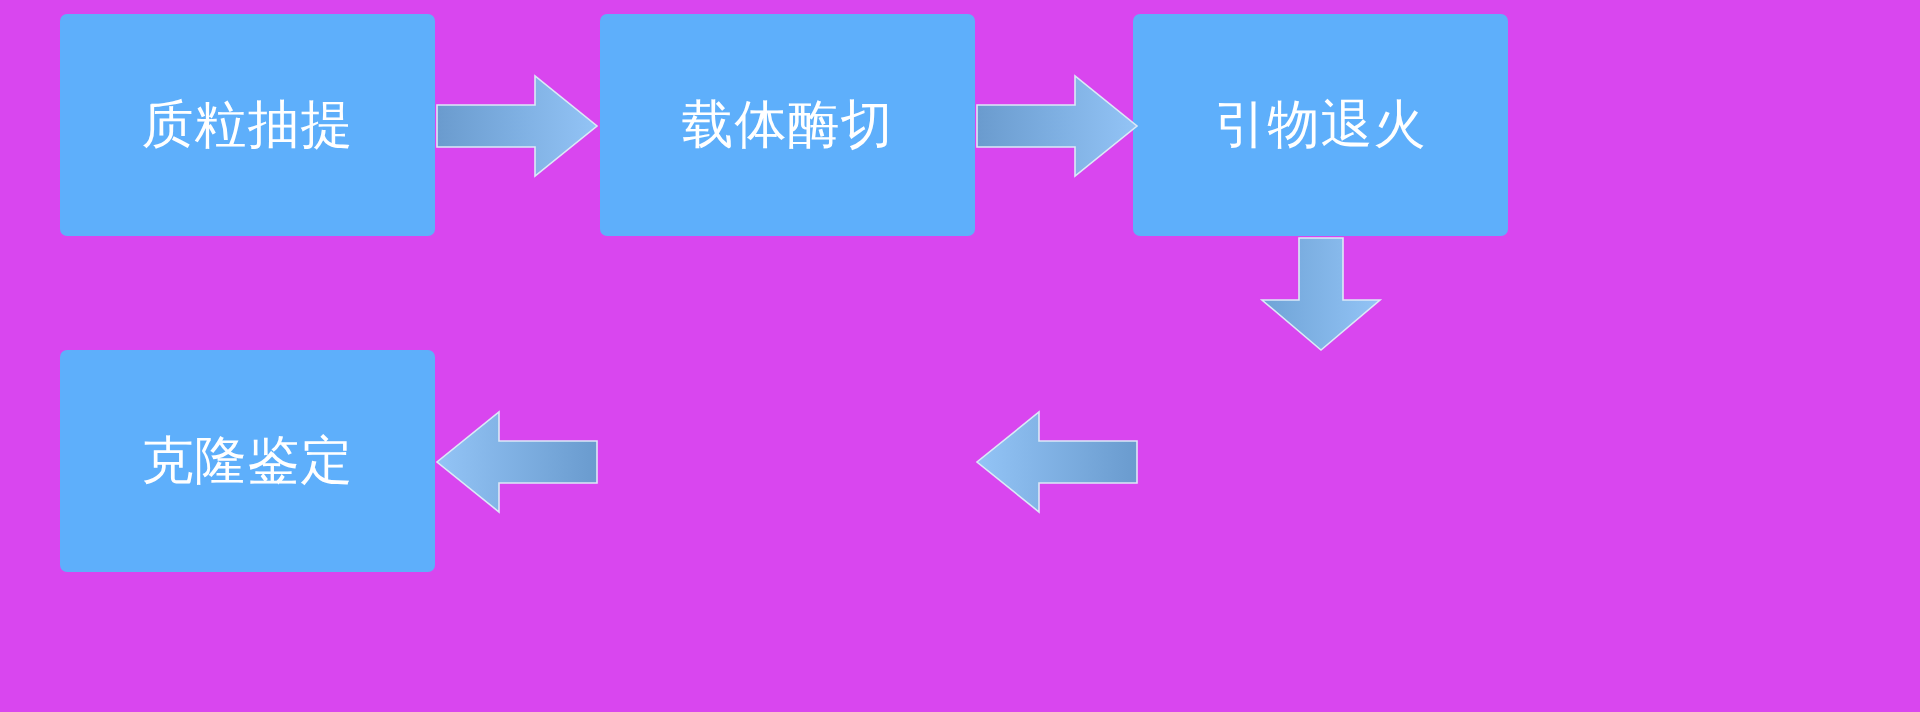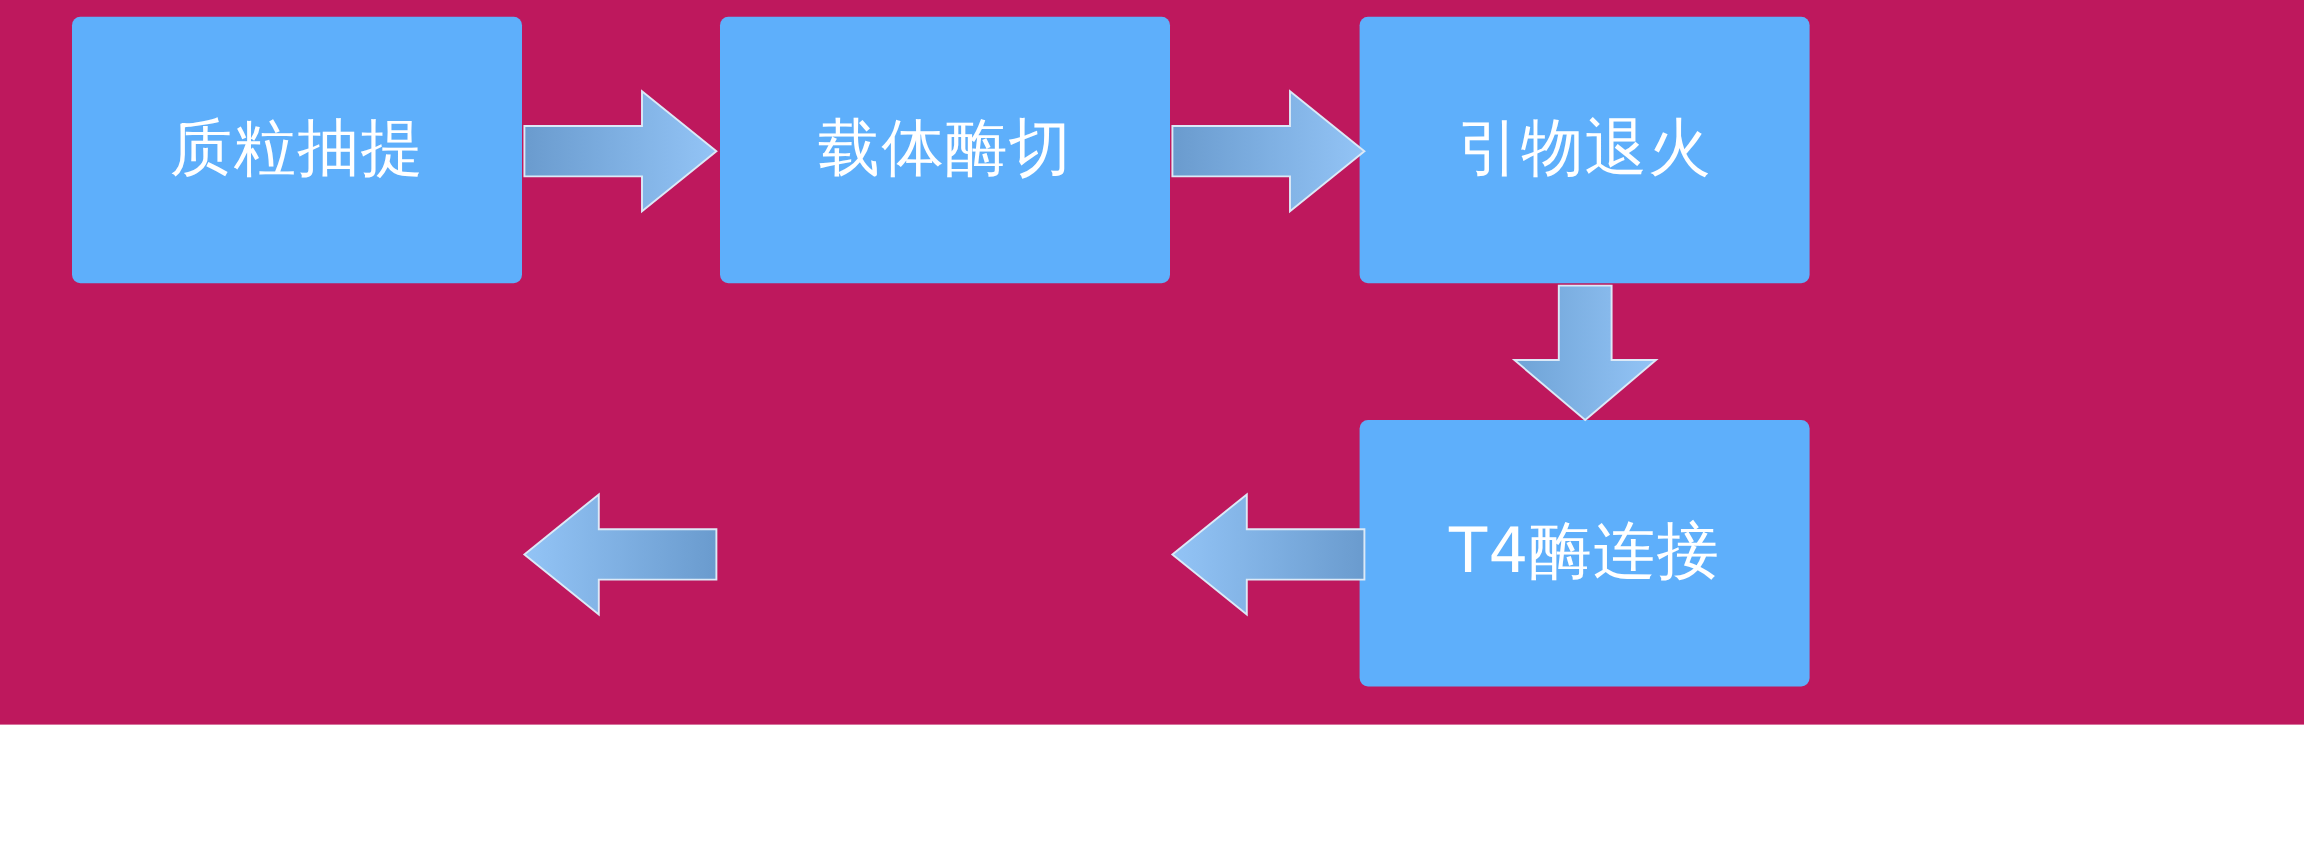--- a/index.html
+++ b/index.html
@@ -7,22 +7,22 @@
     margin: 0;
     padding: 0;
     background: #ffffff;
   }
   body {
     font-family: "DejaVu Sans", "Liberation Sans", sans-serif;
   }
   #canvas {
     position: relative;
     width: 1920px;
-    height: 604px;
-    background: #be185d;
+    height: 712px;
+    background: #d946ef;
     overflow: hidden;
   }
   .node {
     position: absolute;
     background: #5EAFFB;
     border-radius: 7px;
     display: flex;
     align-items: center;
     justify-content: center;
     box-sizing: border-box;
@@ -57,25 +57,25 @@
   </div>
 
   <div class="node" style="left:1133px; top:14px; width:375px; height:222px;">
     <span class="node-label">引物退火</span>
   </div>
 
   <div class="node" style="left:600px; top:14px; width:375px; height:222px;">
     <span class="node-label">载体酶切</span>
   </div>
 
-  <div class="node" style="left:1133px; top:350px; width:375px; height:222px;">
-    <span class="node-label">T4酶连接</span>
-  </div>
 
 
+  <div class="node" style="left:60px; top:350px; width:375px; height:222px;">
+    <span class="node-label">克隆鉴定</span>
+  </div>
 
   <svg width="0" height="0" style="position:absolute;left:-9999px;top:-9999px;" aria-hidden="true">
     <defs>
       <linearGradient id="gradRight" x1="0" y1="0" x2="1" y2="0">
         <stop offset="0%" stop-color="#6A9BCE"></stop>
         <stop offset="100%" stop-color="#93C4F6"></stop>
       </linearGradient>
       <linearGradient id="gradLeft" x1="1" y1="0" x2="0" y2="0">
         <stop offset="0%" stop-color="#6A9BCE"></stop>
         <stop offset="100%" stop-color="#93C4F6"></stop>

